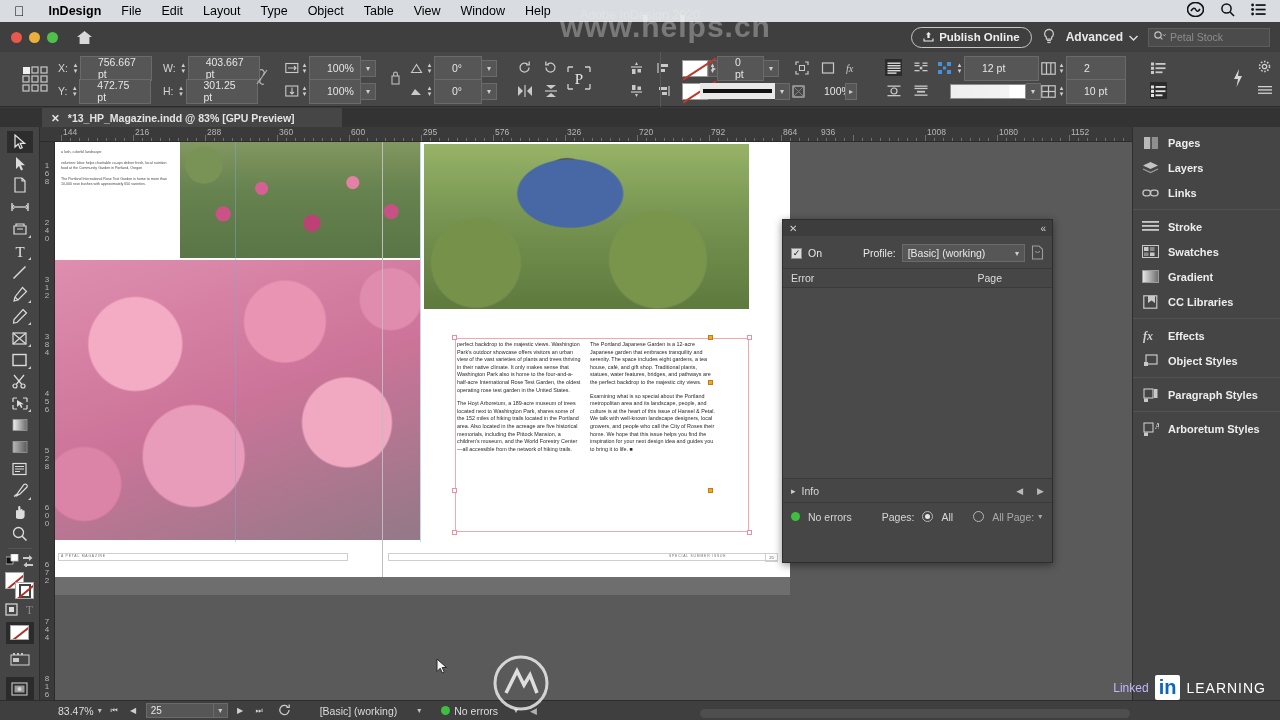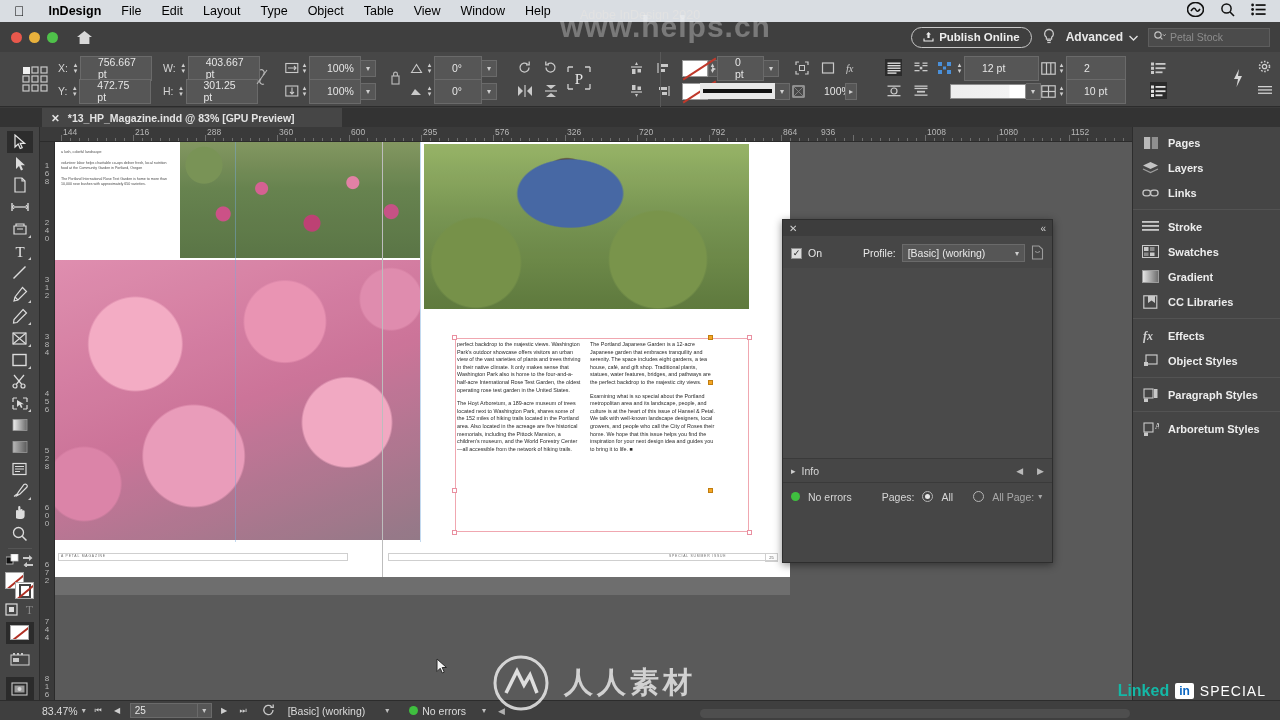--- a/index.html
+++ b/index.html
@@ -197,35 +197,35 @@
               color:#ededed; font-size:11px; font-weight:bold; }
   .docksep { height:1px; background:#535353; margin:4px 0; }
   .dockicon { width:17px; display:flex; align-items:center; justify-content:center; color:#cacaca; }
 
   
   #statusbar {
     position:absolute; left:0; bottom:0; width:1280px; height:20px;
     background:#3f3f3f; border-top:1px solid #2c2c2c; display:flex; align-items:center;
     gap:6px; padding-left:42px; font-size:10.5px; color:#dcdcdc;
   }
-  .sbsel { display:flex; align-items:center; gap:4px; }
+  .sbsel { display:flex; align-items:center; gap:4px;margin-left:16px; }
   .sbinp { background:#565656; border:1px solid #6a6a6a; height:15px; width:68px; padding:0 4px;
            display:flex; align-items:center; color:#e6e6e6; font-size:10px; }
   .navbtn { width:13px; display:flex; align-items:center; justify-content:center; color:#cfcfcf; font-size:8px; }
   #hscroll { position:absolute; right:150px; bottom:2px; width:430px; height:9px;
              background:#4e4e4e; border-radius:5px; }
 
   
   .wm { position:absolute; pointer-events:none; user-select:none; }
   #wm1 { left:560px; top:10px; font-size:30px; font-weight:bold; color:rgba(255,255,255,.30); letter-spacing:1px;}
   #wm2 { left:490px; top:655px; display:flex; align-items:center; gap:12px; }
   #wm2 .cn { font-size:29px; font-weight:bold; color:rgba(255,255,255,.72); letter-spacing:4px; }
   #wm3 { right:14px; bottom:20px; display:flex; align-items:center; gap:6px; }
-  #wm3 .li { background:#fff; color:#0a66c2; font-weight:bold; font-size:12px; padding:1px 4px; border-radius:2px;}
-  #wm3 .lin { color:#14b8a6; font-weight:bold; font-size:16px; }
+  #wm3 .li { background:#fff; color:#0a66c2; font-weight:bold; font-size:20px; padding:1px 4px; border-radius:2px;}
+  #wm3 .lin { color:#c4b5fd; font-weight:normal; font-size:12px; }
   #wm3 .lrn { color:#fff; font-size:14px; letter-spacing:1px; }
   #cursor { position:absolute; left:436px; top:658px; }
 </style>
 </head>
 <body>
 
 <div id="macbar">
   <span class="apple"></span>
   <span class="mi bold">InDesign</span>
   <span class="mi">File</span>
@@ -1071,20 +1071,24 @@
       <span style="margin-left:auto;color:#cfcfcf;font-size:8px;">▾</span>
     </span>
     <span>
       <svg width="13" height="15" viewBox="0 0 13 15">
           <path d="M1.5 1 H8 L11.5 4.3 V14 H1.5 Z" fill="none" stroke="#9b9b9b" stroke-width="1.1"></path>
           <path d="M4 6.5 q2.5 2 5 0" fill="none" stroke="#9b9b9b" stroke-width="1"></path>
         </svg>
     </span>
   </div>
 
+  <div id="pf-colhdr">
+    <span>Error</span>
+    <span style="margin-left:auto;padding-right:42px;">Page</span>
+  </div>
   <div id="pf-list"></div>
 
   <div id="pf-info">
     <span style="color:#cfcfcf;font-size:9px;">▸</span>
     <span>Info</span>
     <span style="margin-left:auto;display:flex;gap:14px;color:#b9b9b9;font-size:9px;">
       <span>◀</span>
       <span>▶</span>
     </span>
   </div>
@@ -1255,24 +1259,23 @@
   <span style="font-size:9px;color:#b0b0b0;margin-left:6px;">◀</span>
   <span id="hscroll"></span>
 </div>
 
 <div class="wm" id="wm1">www.helps.cn</div>
 <div class="wm" id="wm2">
   <svg width="62" height="56" viewBox="0 0 62 56">
     <circle cx="31" cy="28" r="26" fill="none" stroke="rgba(255,255,255,.75)" stroke-width="3"></circle>
     <path d="M16 38 L27 16 L34 30 L40 20 L47 38" fill="none" stroke="rgba(255,255,255,.8)" stroke-width="3.5"></path>
   </svg>
-  <span class="cn">人人素材</span>
 </div>
 <div class="wm" id="wm3">
   <span class="lin">Linked</span>
   <span class="li">in</span>
-  <span class="lrn">SPECIAL</span>
+  <span class="lrn">LEARNING</span>
 </div>
 <div id="cursor">
   <svg width="12" height="18" viewBox="0 0 12 18">
       <path d="M1 1 L1 13.5 L4.2 10.3 L6.3 15 L8.3 14.1 L6.2 9.5 L10.5 9.5 Z" fill="#f5f5f5" stroke="#2a2a2a" stroke-width="1"></path>
     </svg>
 </div>
 
 </body></html>

